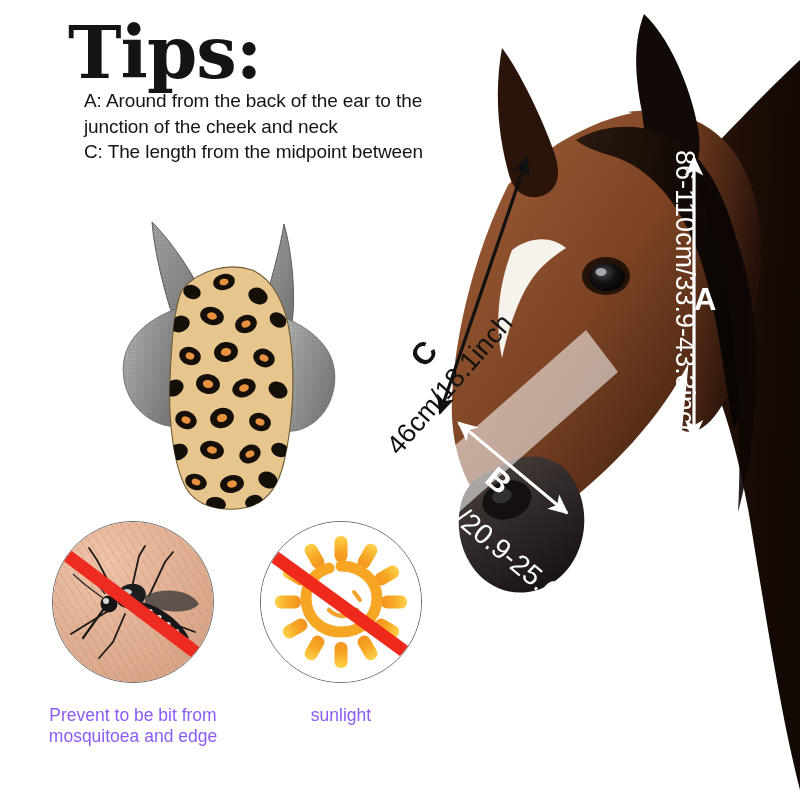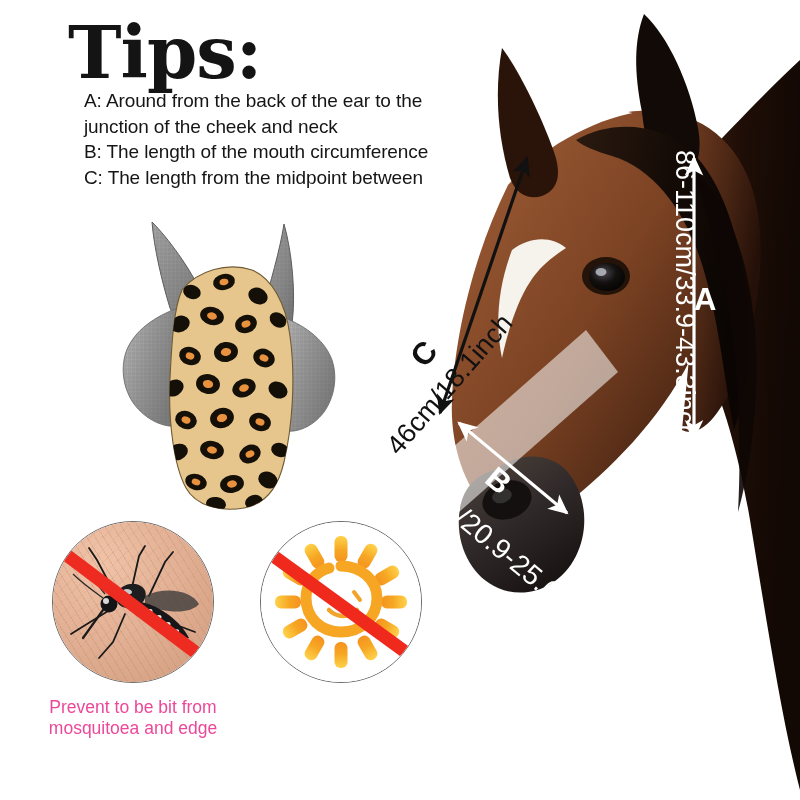--- a/index.html
+++ b/index.html
@@ -66,24 +66,24 @@
     position: relative;
     width: 160px;
     height: 160px;
     margin: 0 auto;
     border-radius: 50%;
     border: 1px solid #6b6b6b;
     overflow: hidden;
     background: #ffffff;
   }
   .benefit-caption {
-    margin-top: 14px;
+    margin-top: 22px;
     font-size: 17.5px;
     line-height: 21px;
-    color: #ec4899;
+    color: #8b5cf6;
   }
 
   
   .skin-bg {
     position: absolute;
     inset: 0;
     background:
       radial-gradient(circle at 30% 25%, #f0c3a8 0%, #e3b195 45%, #d09c7e 100%);
   }
   .skin-bg::after {
@@ -275,21 +275,20 @@
   <div class="measure-label label-light" id="label-b">53-65cm/20.9-25.6inch</div>
   <div class="axis-letter" id="letter-b">B</div>
 
   <div class="measure-label label-dark" id="label-c">46cm/18.1inch</div>
   <div class="axis-letter" id="letter-c">C</div>
 
   <div id="tips-heading">Tips:</div>
   <div id="tips-list">
     <div class="tip-line">A: Around from the back of the ear to the</div>
     <div class="tip-line">junction of the cheek and neck</div>
-    <div class="tip-line">B: The length of the mouth circumference</div>
     <div class="tip-line">C: The length from the midpoint between</div>
   </div>
 
   <div id="fly-mask">
     <svg width="220" height="310" viewBox="0 0 220 310">
       <defs>
         <linearGradient id="meshGrad" x1="0" y1="0" x2="1" y2="0.6">
           <stop offset="0%" stop-color="#bdbdbd"></stop>
           <stop offset="50%" stop-color="#9a9a9a"></stop>
           <stop offset="100%" stop-color="#7c7c7c"></stop>
@@ -484,16 +483,17 @@
         <path d="M80 44 C 100 44, 116 58, 116 76 C 116 96, 100 110, 80 110
                  C 60 110, 45 96, 45 76 C 45 62, 54 50, 68 46" fill="none" stroke="#f6a623" stroke-width="11" stroke-linecap="round"></path>
 
         <path d="M66 70 L 72 78" stroke="#f2a32b" stroke-width="4" stroke-linecap="round"></path>
         <path d="M93 70 L 99 78" stroke="#f2a32b" stroke-width="4" stroke-linecap="round"></path>
         <path d="M68 88 C 76 96, 88 96, 96 88" fill="none" stroke="#f2a32b" stroke-width="4.5" stroke-linecap="round"></path>
       </svg>
       <div class="slash slash-sun"></div>
     </div>
     <div class="benefit-caption">
+      <div>sunlight</div>
     </div>
   </div>
 
 </div>
 
 </body></html>

